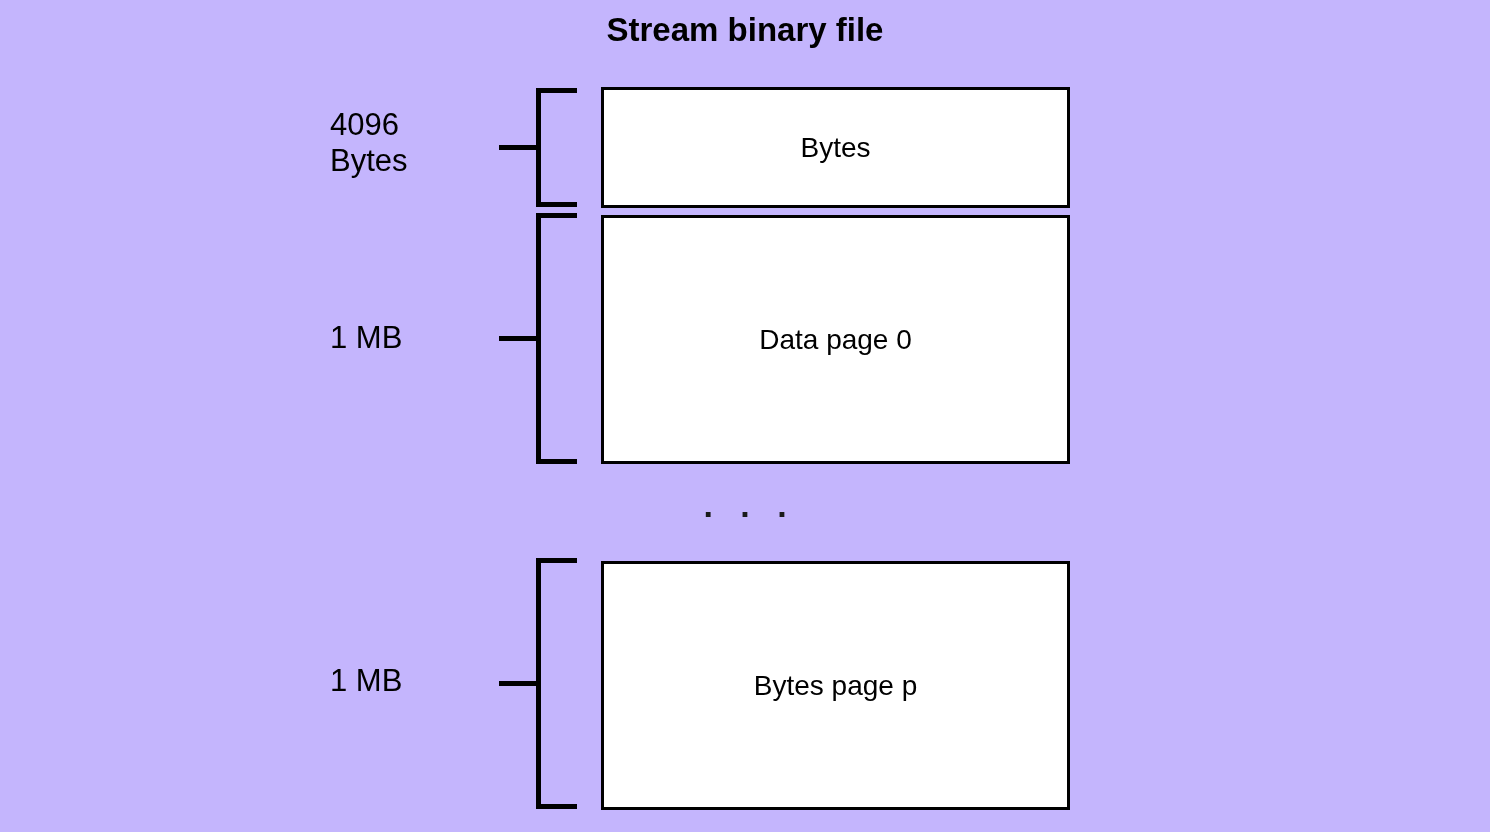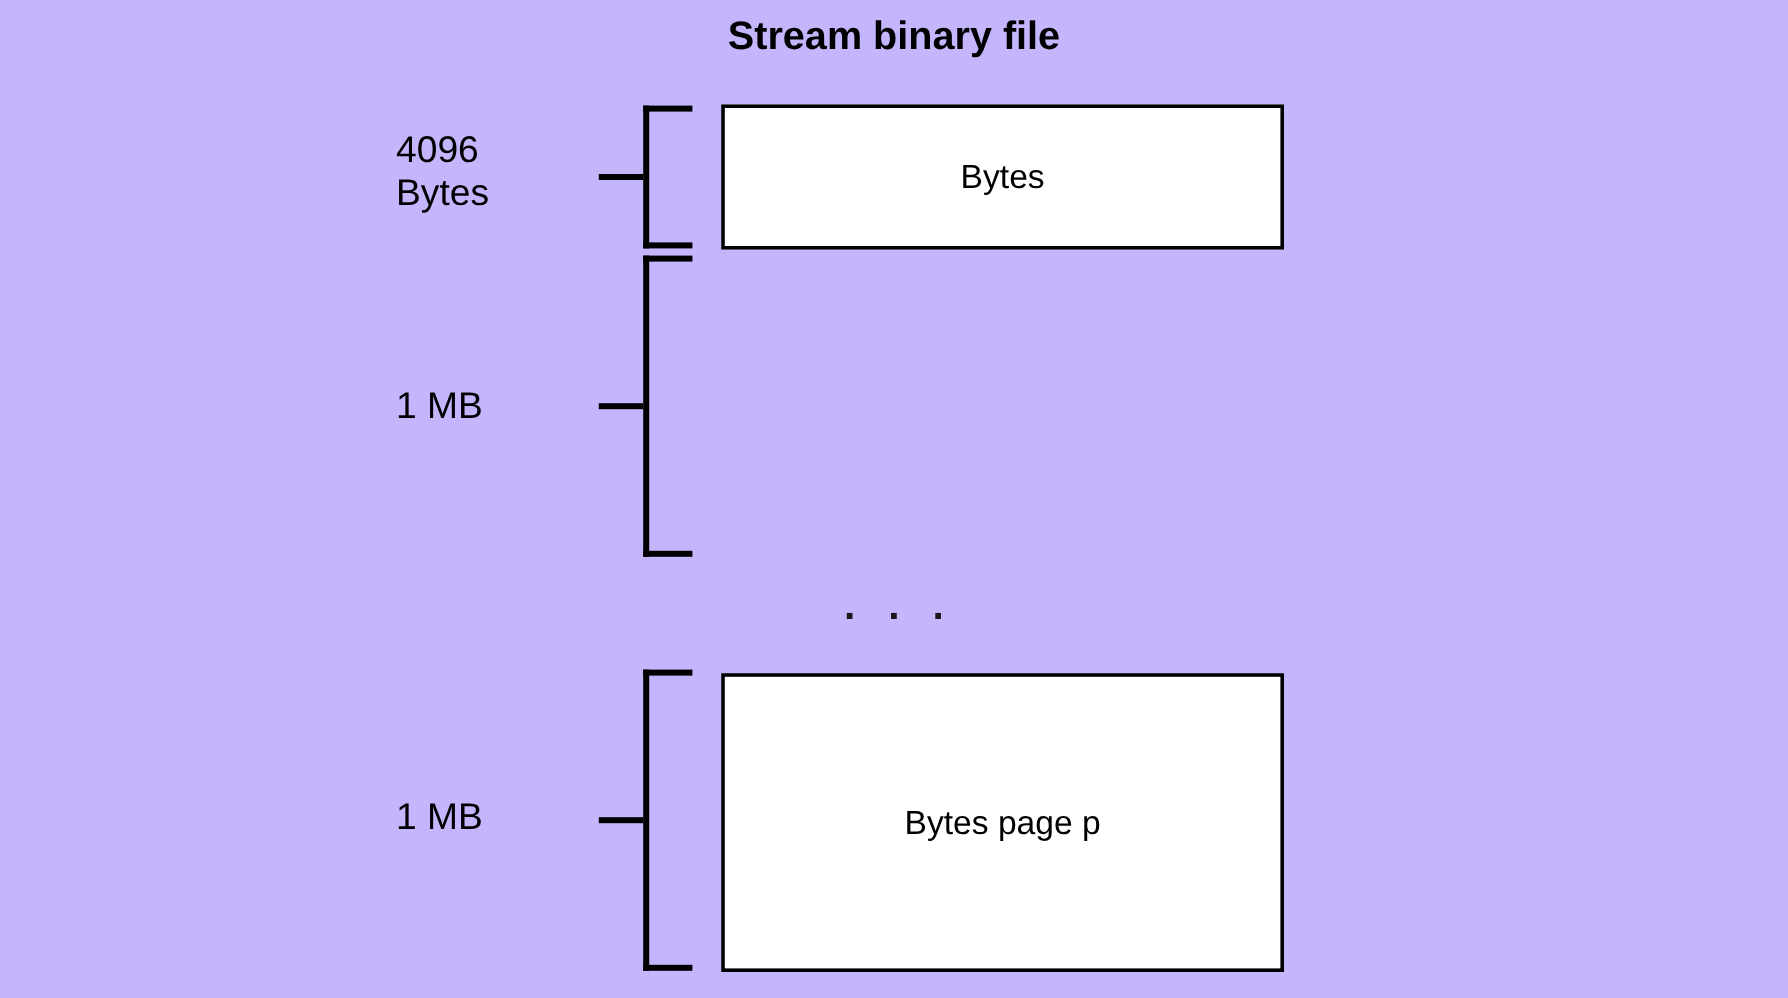--- a/index.html
+++ b/index.html
@@ -133,20 +133,23 @@
 
   <div class="size-label" style="left:330px; top:320px; width:148px;">1 MB</div>
 
   <div class="bracket" style="left:536px; top:213px; height:251px;">
     <div class="spine"></div>
     <div class="arm arm-top"></div>
     <div class="arm arm-bottom"></div>
     <div class="leader"></div>
   </div>
 
+  <div class="section-box" style="top:215px; height:249px;">
+    <span class="box-label">Data page 0</span>
+  </div>
 
   <div class="ellipsis">. . .</div>
 
   <div class="size-label" style="left:330px; top:663px; width:148px;">1 MB</div>
 
   <div class="bracket" style="left:536px; top:558px; height:251px;">
     <div class="spine"></div>
     <div class="arm arm-top"></div>
     <div class="arm arm-bottom"></div>
     <div class="leader"></div>

